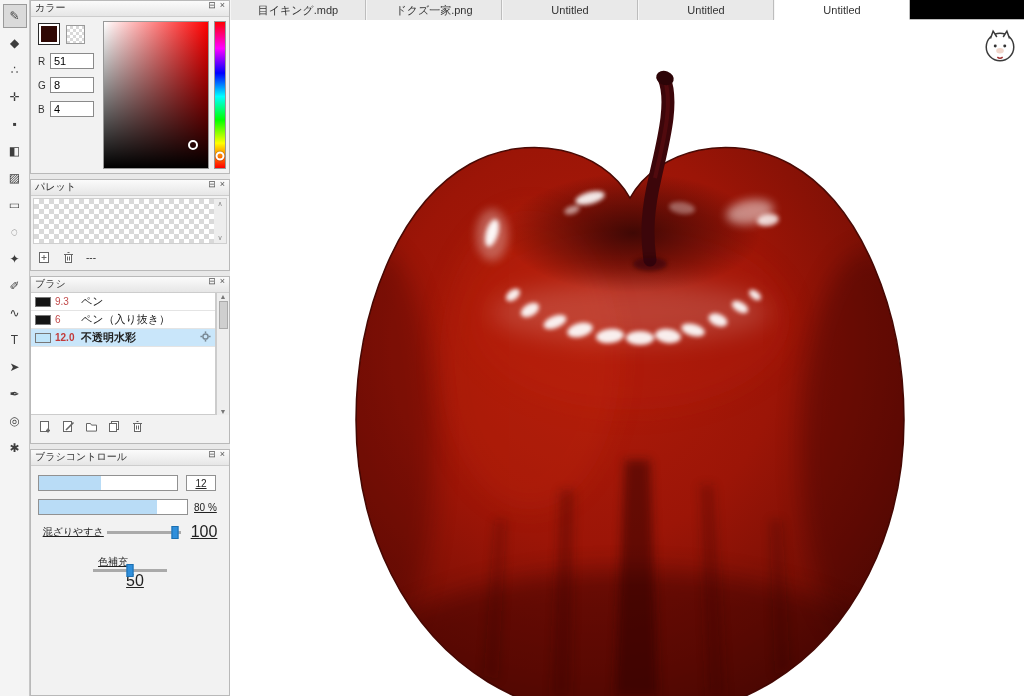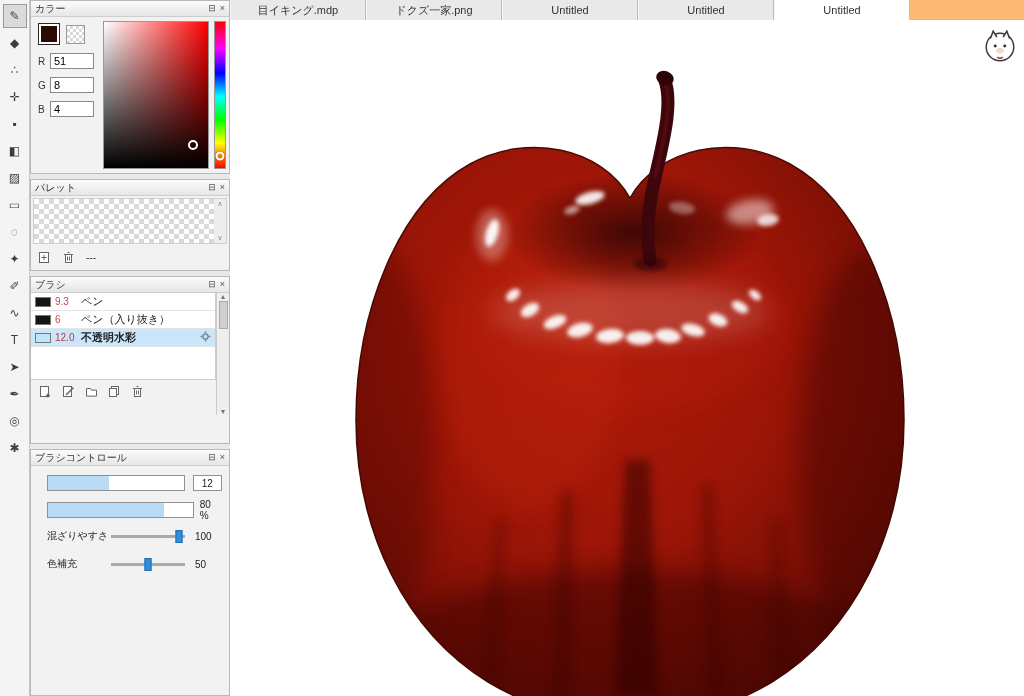--- a/index.html
+++ b/index.html
@@ -11,21 +11,21 @@
   .toolstrip { position:absolute; left:0; top:0; width:30px; height:696px;
                background:#f4f4f4; border-right:1px solid #c6c6c6; padding-top:2px; }
   .tool { width:24px; height:24px; margin:2px auto 3px; display:flex; align-items:center;
           justify-content:center; color:#3d3d3d; font-size:12px; border:1px solid transparent; }
   .tool.selected { background:#dadada; border:1px solid #9a9a9a; }
 
   
   .side { position:absolute; left:30px; top:0; width:200px; height:696px;
           background:#e9e9e9; display:flex; flex-direction:column; }
   .panel { background:#f2f2f2; border:1px solid #b9b9b9; margin-bottom:5px; position:relative; }
-  .panel-h { height:16px; display:flex; align-items:center; padding:0 4px;
+  .panel-h { height:16px; display:flex; padding:0 4px;
              font-size:10px; color:#333; background:linear-gradient(#fbfbfb,#e6e6e6);
              border-bottom:1px solid #cdcdcd; }
   .panel-h .sp { flex:1; }
   .ph-ic { font-size:9px; color:#555; margin-left:4px; line-height:1; }
 
   
   .color-body { position:relative; height:156px; }
   .fg-swatch { position:absolute; left:7px; top:6px; width:22px; height:22px;
                border:1px solid #2a2a2a; box-shadow:0 0 0 2px #fff inset; }
   .bg-swatch { position:absolute; left:35px; top:8px; width:19px; height:19px; border:1px solid #9a9a9a; }
@@ -51,53 +51,53 @@
   
   .pal-body { height:46px; margin:2px; display:flex; border:1px solid #cfcfcf; }
   .pal-grid { flex:1; }
   .pal-scroll { width:12px; background:#ededed; display:flex; flex-direction:column;
                 justify-content:space-between; align-items:center; font-size:7px; color:#888; padding:1px 0; }
   .pal-foot { height:22px; display:flex; align-items:center; padding:0 5px; gap:8px; }
   .mini-ic { width:16px; height:16px; display:flex; align-items:center; justify-content:center; }
   .pal-name { font-size:10px; color:#333; margin-left:2px; }
 
   
-  .brush-list { height:87px; overflow:hidden; background:#fff; border-bottom:1px solid #ccc;
+  .brush-list { height:122px; overflow:hidden; background:#fff; border-bottom:1px solid #ccc;
                 position:relative; margin-right:13px; border-right:1px solid #ccc; }
   .brush-row { height:18px; display:flex; align-items:center; border-bottom:1px solid #e4e4e4; }
   .brush-row.sel { background:#c9e6fa; }
   .b-swatch { width:16px; height:10px; border:1px solid #777; margin:0 4px 0 4px; flex:none; }
   .b-size { width:26px; text-align:left; color:#c24a4a; font-size:10px; flex:none; }
-  .brush-row.sel .b-size { font-weight:normal; color:#c23a3a; }
+  .brush-row.sel .b-size { font-weight:bold; color:#c23a3a; }
   .b-name { font-size:11px; color:#222; flex:1; }
   .brush-row.sel .b-name { font-weight:bold; }
   .b-gear { margin-right:4px; }
   .brush-scroll { position:absolute; right:0; top:16px; width:13px; height:122px; background:#eee;
                   border-left:1px solid #ccc; display:flex; flex-direction:column; align-items:center;
                   font-size:7px; color:#777; }
   .brush-thumb { width:9px; height:28px; background:#cfcfcf; border:1px solid #aaa; margin-top:1px; }
   .brush-foot { height:22px; display:flex; align-items:center; gap:7px; padding:0 6px; }
 
   
-  .bc-body { padding:9px 7px 0 16px; flex:1; }
+  .bc-body { padding:9px 7px 0 7px; flex:1;text-decoration:underline; }
   .bc-row { display:flex; align-items:center; margin-bottom:8px; }
   .slider { position:relative; width:140px; height:16px; background:#fff; border:1px solid #919191; }
   .slider .fill { position:absolute; left:0; top:0; bottom:0; background:#b9dcf6; }
   .val-box { width:30px; height:16px; border:1px solid #919191; background:#fff; font-size:10px;
              display:flex; align-items:center; justify-content:center; margin-left:8px; }
   .val-txt { font-size:10px; margin-left:6px; color:#222; }
-  .bc-mini { margin-top:2px; }
+  .bc-mini { margin-top:2px;justify-content:center; }
   .bc-label { width:64px; font-size:10px; color:#222; flex:none; }
   .mini-track { position:relative; width:74px; height:3px; background:#aaa; flex:none; }
   .mini-handle { position:absolute; top:-5px; width:7px; height:13px; background:#2f8fdc;
                  border:1px solid #1c6fb0; transform:translateX(-50%); }
-  .mini-val { font-size:10px; margin-left:10px; color:#222; }
-
-  
-  .tabbar { position:absolute; left:230px; top:0; width:794px; height:20px; background:#fdba74;
+  .mini-val { font-size:16px; margin-left:10px; color:#222; }
+
+  
+  .tabbar { position:absolute; left:230px; top:0; width:794px; height:20px; background:#000000;
             display:flex; border-bottom:1px solid #bdbdbd; }
   .tab { width:136px; height:20px; display:flex; align-items:center; justify-content:center;
          font-size:11px; color:#333; background:#e9e9e9; border-right:1px solid #bdbdbd;
          border-left:1px solid #f6f6f6; overflow:hidden; white-space:nowrap; }
   .tab.active { background:#fff; border-bottom:1px solid #fff; margin-bottom:-1px; font-size:11px; }
   .canvas { position:absolute; left:230px; top:20px; width:794px; height:676px; background:#ffffff; }
   .mascot { position:absolute; right:6px; top:8px; width:36px; height:36px; }
 </style>
 </head>
 <body>
@@ -290,21 +290,21 @@
           </div>
           <span class="val-txt">80 %</span>
         </div>
         <div class="bc-row bc-mini">
           <span class="bc-label">混ざりやすさ</span>
           <div class="mini-track">
             <div class="mini-handle" style="left:92%;"></div>
           </div>
           <span class="mini-val">100</span>
         </div>
-        <div class="bc-row" style="margin-top:14px;">
+        <div class="bc-row" style="margin-top:14px;flex-direction:column;">
           <span class="bc-label">色補充</span>
           <div class="mini-track">
             <div class="mini-handle" style="left:50%;"></div>
           </div>
           <span class="mini-val">50</span>
         </div>
       </div>
     </div>
   </div>
 

